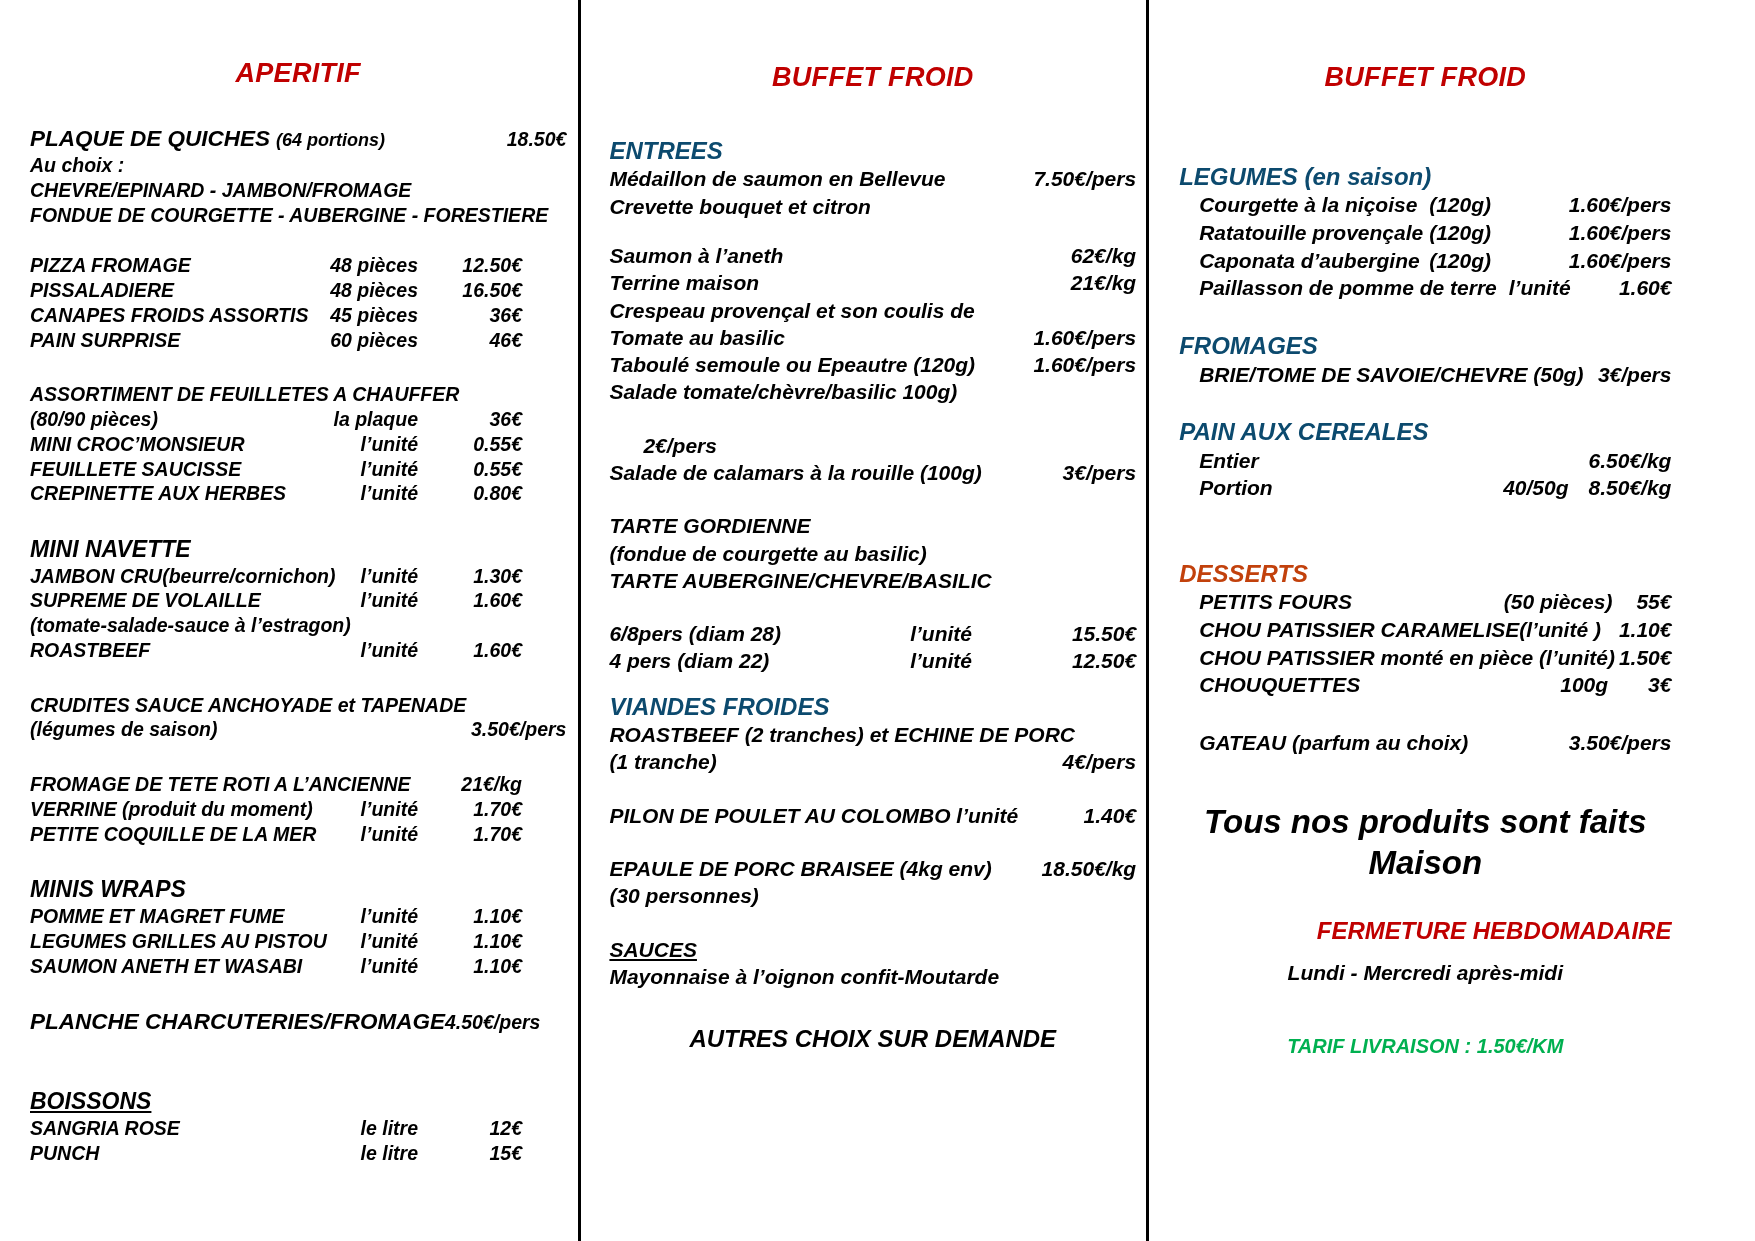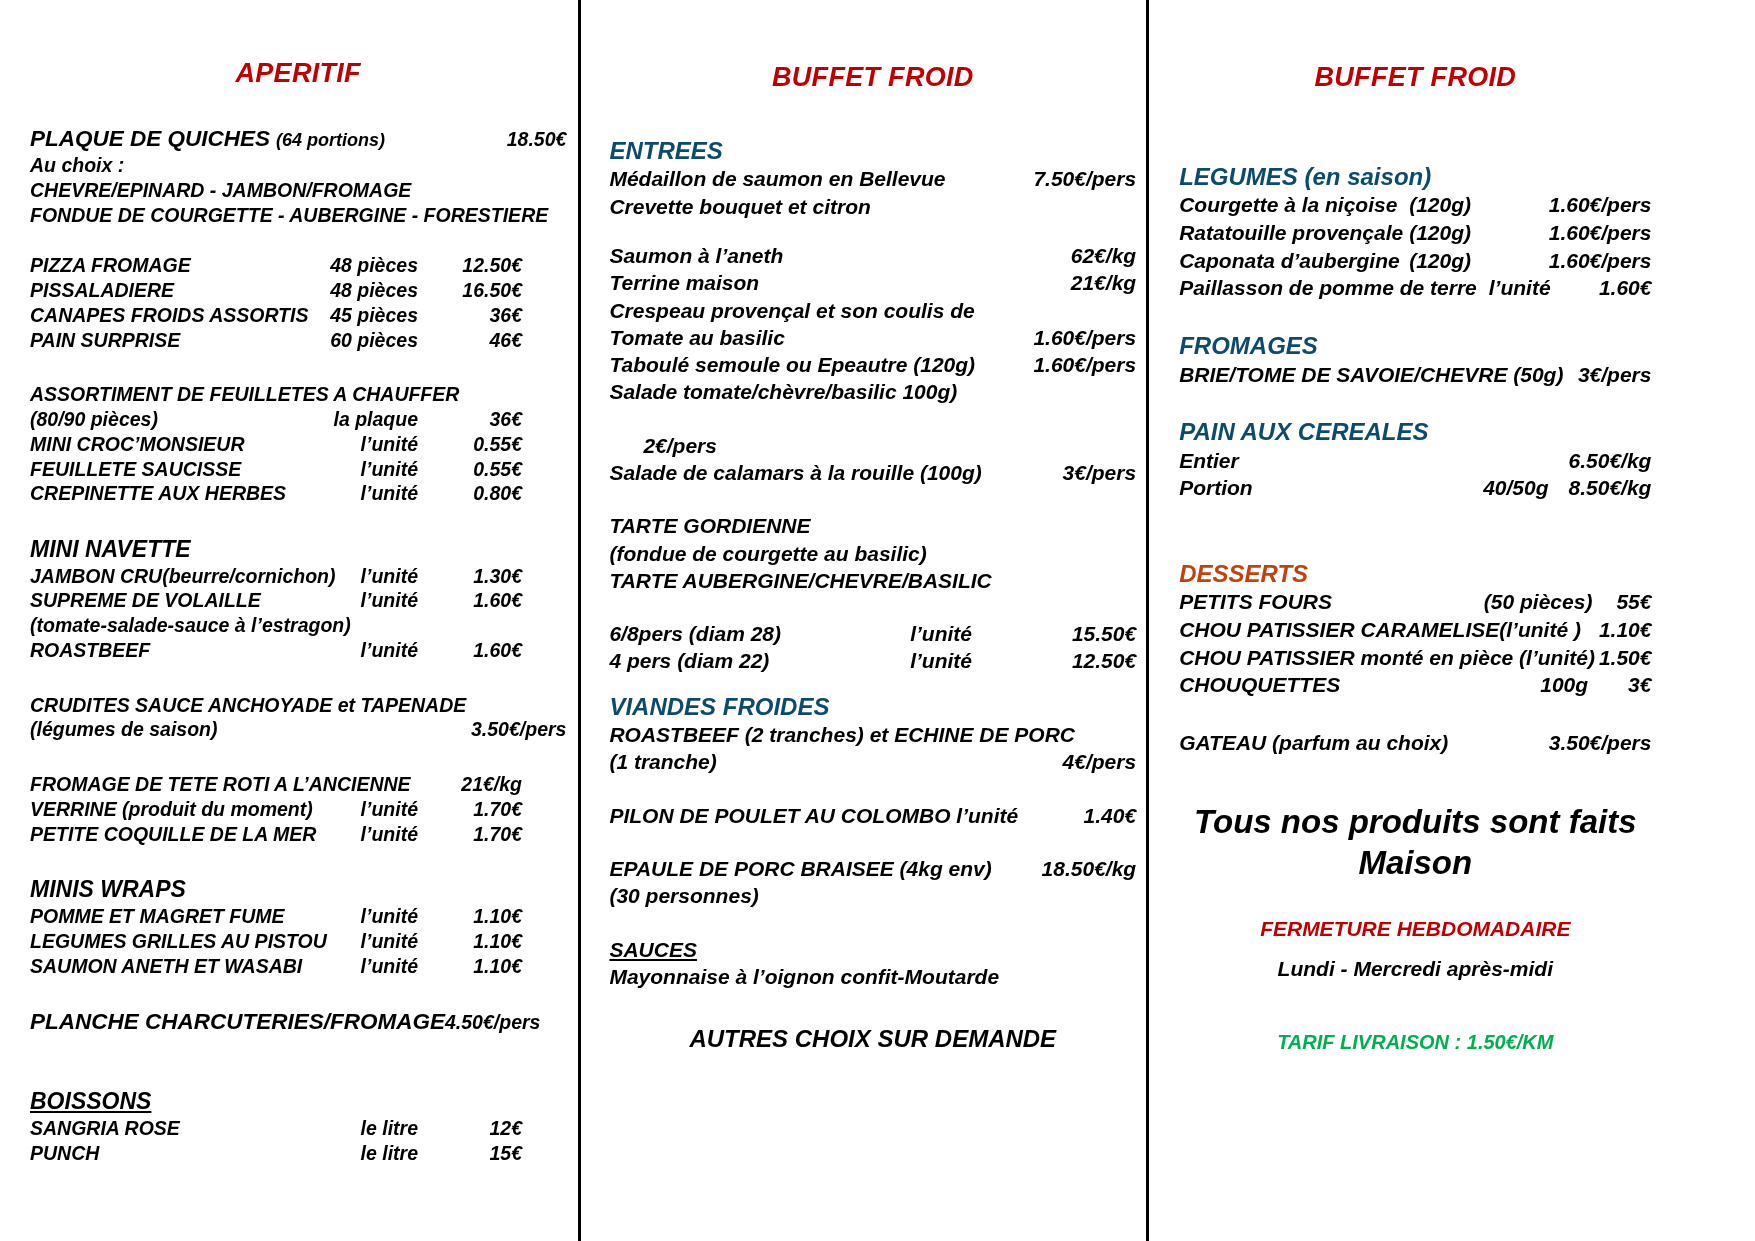--- a/index.html
+++ b/index.html
@@ -122,37 +122,37 @@
     text-align: center;
     font-size: 24px;
     font-weight: bold;
     margin-top: 35px;
   }
 
   
   .col-right .rrow {
     display: flex; align-items: center;
     font-size: 21px; font-weight: bold;
-    line-height: 1.32; white-space: nowrap;
+    line-height: 1.32; white-space: nowrap; margin-left: 20px;
   }
   .col-right .rrow .name { flex: 0 0 auto; }
   .col-right .rrow .spacer { flex: 1 1 auto; }
   .col-right .rrow .unit { flex: 0 0 auto; text-align: left; }
   .col-right .rrow .price { flex: 0 0 auto; text-align: right; }
 
   .maison {
     text-align: center;
     font-size: 33px;
     font-weight: bold;
     line-height: 1.25;
     margin-top: 8px;
   }
   .fermeture-title {
-    text-align: center;
-    font-size: 21px;
+    text-align: right;
+    font-size: 24px;
     font-weight: bold;
     color: #C00000;
     margin-top: 34px;
   }
   .fermeture-sub {
     text-align: center;
     font-size: 21px;
     font-weight: bold;
     color: #000;
     margin-top: 16px;

